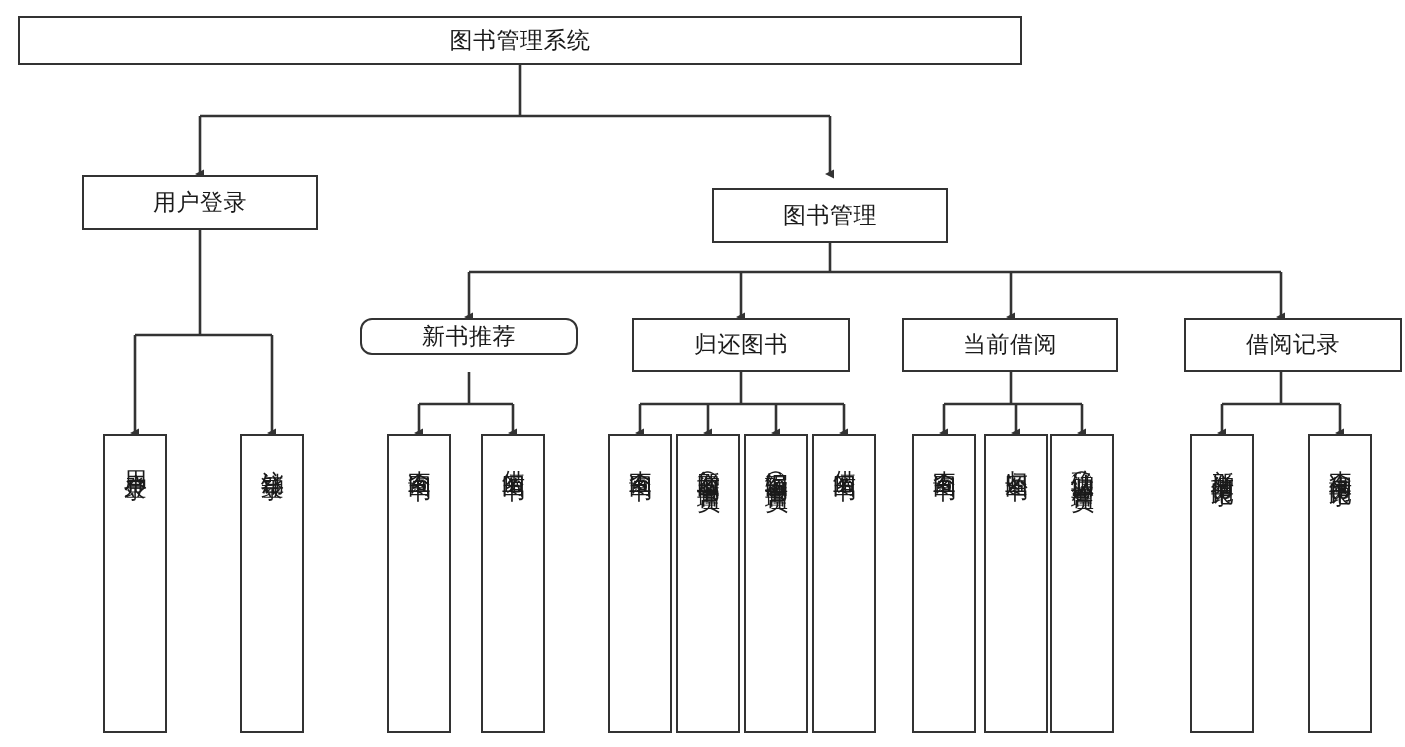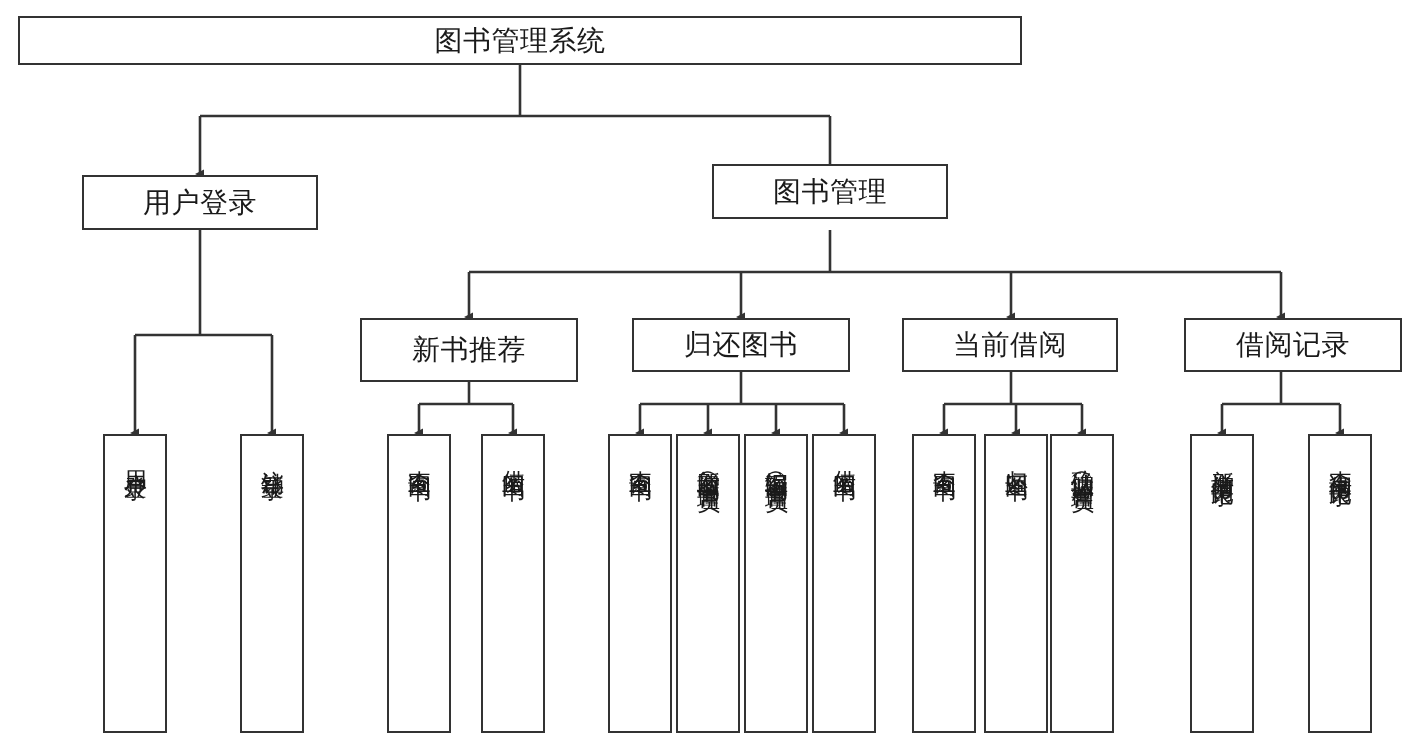--- a/index.html
+++ b/index.html
@@ -30,21 +30,21 @@
     position: absolute;
     box-sizing: border-box;
     border: 2.5px solid #333333;
     background: #ffffff;
     display: flex;
     align-items: center;
     justify-content: center;
     z-index: 2;
   }
   .node .label {
-    font-size: 28px;
+    font-size: 23px;
     line-height: 1.18;
     color: #1a1a1a;
     letter-spacing: 0.5px;
     white-space: nowrap;
   }
   .node.leaf {
     align-items: flex-start;
     justify-content: center;
     padding-top: 16px;
   }
@@ -112,24 +112,24 @@
       </g>
   </svg>
 
   <div id="node-layer">
       <div class="node" style="left: 18px; top: 16px; width: 1004px; height: 49px;">
         <span class="label">图书管理系统</span>
       </div>
       <div class="node" style="left: 82px; top: 175px; width: 236px; height: 55px;">
         <span class="label">用户登录</span>
       </div>
-      <div class="node" style="left: 712px; top: 164px; width: 236px; height: 55px;">
+      <div class="node" style="left: 712px; top: 188px; width: 236px; height: 55px;">
         <span class="label">图书管理</span>
       </div>
-      <div class="node" style="left: 360px; top: 318px; width: 218px; height: 64px;">
+      <div class="node" style="left: 360px; top: 318px; width: 218px; height: 37px; border-radius: 12px;">
         <span class="label">新书推荐</span>
       </div>
       <div class="node" style="left: 632px; top: 318px; width: 218px; height: 54px;">
         <span class="label">归还图书</span>
       </div>
       <div class="node" style="left: 902px; top: 318px; width: 216px; height: 54px;">
         <span class="label">当前借阅</span>
       </div>
       <div class="node" style="left: 1184px; top: 318px; width: 218px; height: 54px;">
         <span class="label">借阅记录</span>

